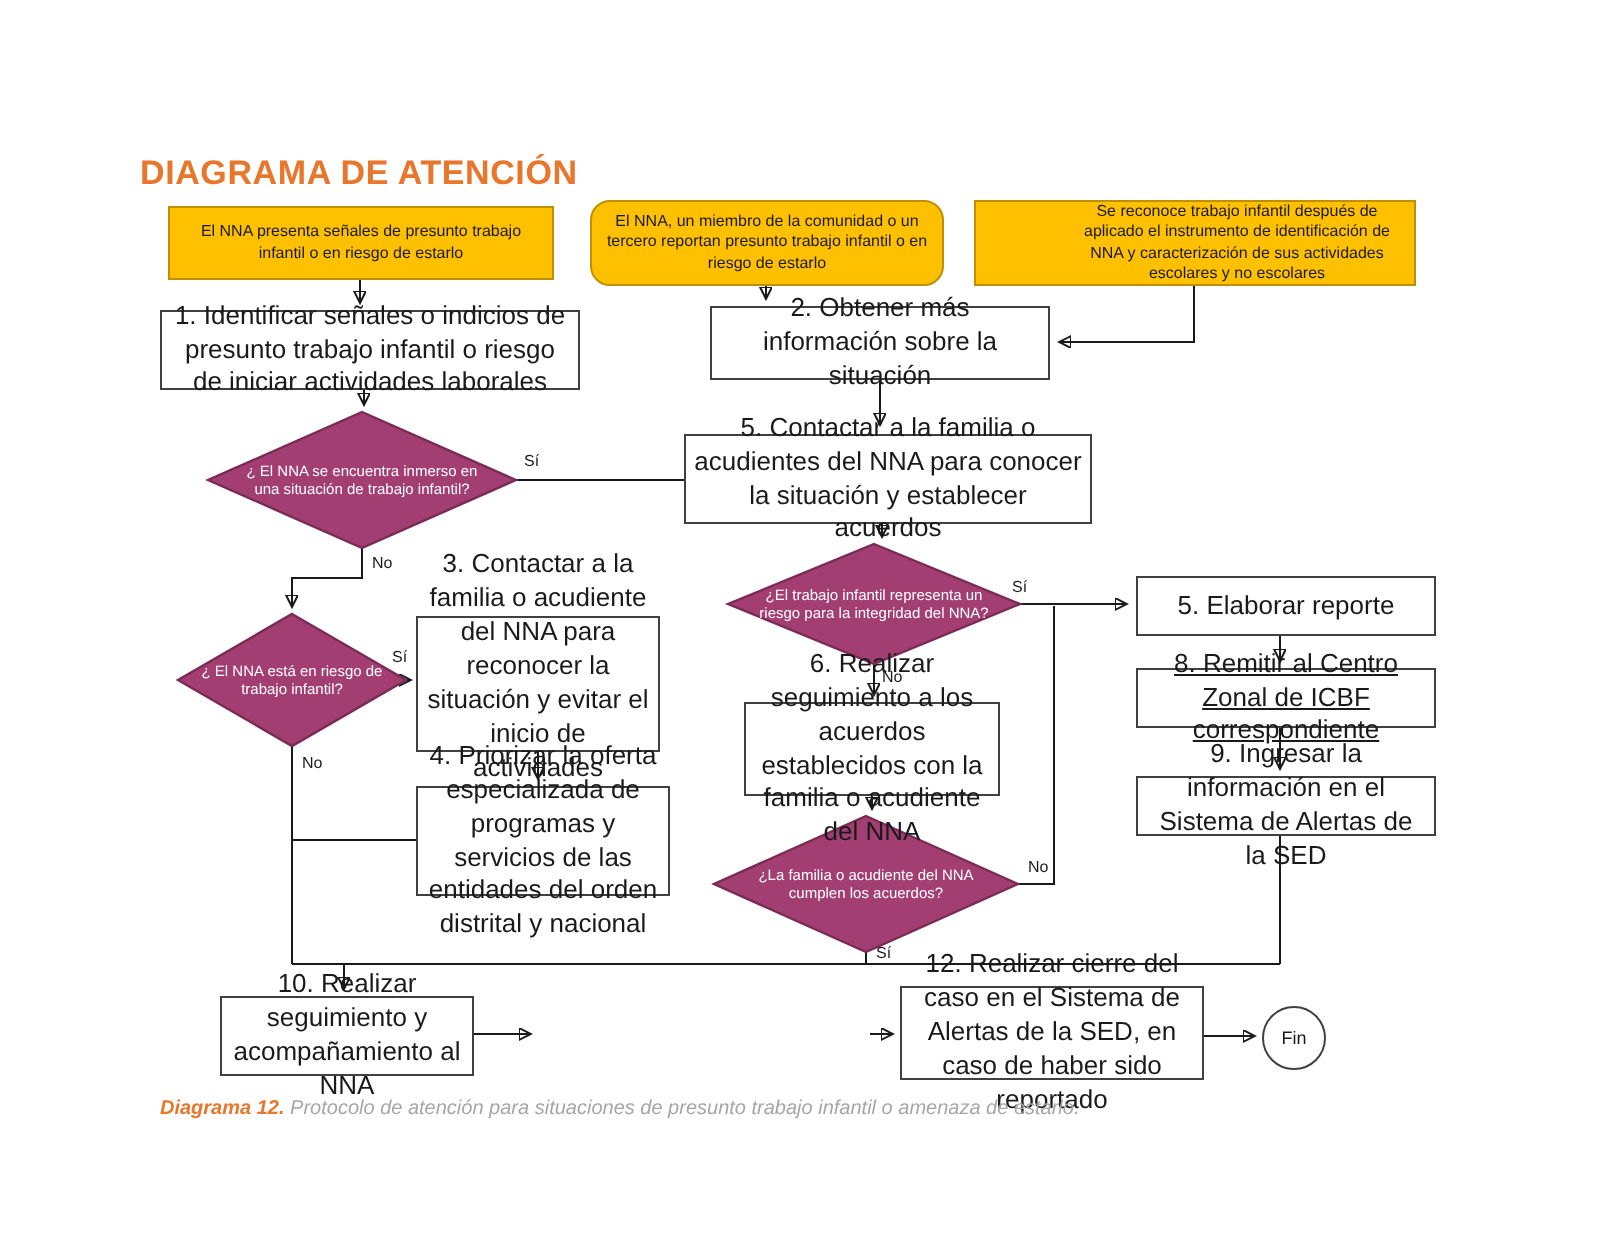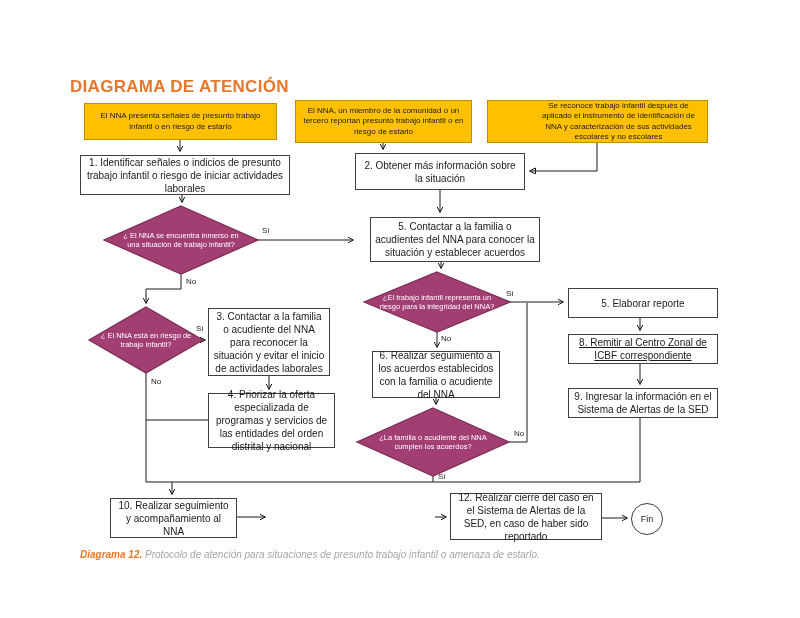--- a/index.html
+++ b/index.html
@@ -5,21 +5,21 @@
   html,body{margin:0;padding:0;background:#fff;}
   .canvas{position:relative;width:800px;height:618px;background:#ffffff;overflow:hidden;
           font-family:"Liberation Sans",sans-serif;color:#1a1a1a;}
   .title{position:absolute;left:70px;top:77px;font-size:17px;font-weight:700;
          letter-spacing:.3px;color:#E8772B;}
   .src{position:absolute;box-sizing:border-box;background:#FFC000;border:1.5px solid #BF8F00;
        display:flex;align-items:center;justify-content:center;text-align:center;
        font-size:8px;line-height:1.3;padding:2px 6px;color:#1a1a1a;}
   .proc{position:absolute;box-sizing:border-box;background:#ffffff;border:1.2px solid #404040;
         display:flex;align-items:center;justify-content:center;text-align:center;
-        font-size:10px;line-height:1.3;padding:2px 4px;color:#1a1a1a;}
+        font-size:13px;line-height:1.3;padding:2px 4px;color:#1a1a1a;}
   .dtext{position:absolute;display:flex;align-items:center;justify-content:center;
          text-align:center;color:#ffffff;font-size:7.5px;line-height:1.25;}
   .lbl{position:absolute;font-size:8px;color:#1a1a1a;}
   .fin{position:absolute;left:631px;top:503px;width:32px;height:32px;box-sizing:border-box;
        border:1.2px solid #404040;border-radius:50%;background:#fff;display:flex;
        align-items:center;justify-content:center;font-size:9px;}
   .caption{position:absolute;left:80px;top:549px;font-size:10px;font-style:italic;}
   .caption .cap-label{color:#E8772B;font-weight:700;}
   .caption .cap-text{color:#A6A6A6;}
   svg.wires{position:absolute;left:0;top:0;}
@@ -68,26 +68,26 @@
     </g>
     <g>
       <polygon class="diamond" points="181,206 258,240 181,274 104,240" fill="#A23E72"></polygon>
       <polygon class="diamond" points="146,307 203,340 146,373 89,340" fill="#A23E72"></polygon>
       <polygon class="diamond" points="437,272 510,302 437,332 364,302" fill="#A23E72"></polygon>
       <polygon class="diamond" points="433,408 509,442 433,476 357,442" fill="#A23E72"></polygon>
     </g>
   </svg>
 
   <div class="src" style="left:84px;top:103px;width:193px;height:37px;">El NNA presenta señales de presunto trabajo infantil o en riesgo de estarlo</div>
-  <div class="src" style="left:295px;top:100px;width:177px;height:43px;">El NNA, un miembro de la comunidad o un tercero reportan presunto trabajo infantil o en riesgo de estarlo</div>
+  <div class="src" style="left:295px;top:100px;width:177px;height:43px;border-radius:10px;">El NNA, un miembro de la comunidad o un tercero reportan presunto trabajo infantil o en riesgo de estarlo</div>
   <div class="src" style="left:487px;top:100px;width:221px;height:43px;padding-left:48px;">Se reconoce trabajo infantil después de aplicado el instrumento de identificación de NNA y caracterización de sus actividades escolares y no escolares</div>
 
   <div class="proc" style="left:80px;top:155px;width:210px;height:40px;">1. Identificar señales o indicios de presunto trabajo infantil o riesgo de iniciar actividades laborales</div>
   <div class="proc" style="left:355px;top:153px;width:170px;height:37px;">2. Obtener más información sobre la situación</div>
-  <div class="proc" style="left:370px;top:217px;width:170px;height:45px;">5. Contactar a la familia o acudientes del NNA para conocer la situación y establecer acuerdos</div>
+  <div class="proc" style="left:342px;top:217px;width:204px;height:45px;">5. Contactar a la familia o acudientes del NNA para conocer la situación y establecer acuerdos</div>
   <div class="proc" style="left:208px;top:308px;width:122px;height:68px;">3. Contactar a la familia o acudiente del NNA para reconocer la situación y evitar el inicio de actividades laborales</div>
   <div class="proc" style="left:208px;top:393px;width:127px;height:55px;">4. Priorizar la oferta especializada de programas y servicios de las entidades del orden distrital y nacional</div>
   <div class="proc" style="left:372px;top:351px;width:128px;height:47px;">6. Realizar seguimiento a los acuerdos establecidos con la familia o acudiente del NNA</div>
   <div class="proc" style="left:568px;top:288px;width:150px;height:30px;">5. Elaborar reporte</div>
   <div class="proc" style="left:568px;top:334px;width:150px;height:30px;text-decoration:underline;">8. Remitir al Centro Zonal de ICBF correspondiente</div>
   <div class="proc" style="left:568px;top:388px;width:150px;height:30px;">9. Ingresar la información en el Sistema de Alertas de la SED</div>
   <div class="proc" style="left:110px;top:498px;width:127px;height:40px;">10. Realizar seguimiento y acompañamiento al NNA</div>
   <div class="proc" style="left:450px;top:493px;width:152px;height:47px;">12. Realizar cierre del caso en el Sistema de Alertas de la SED, en caso de haber sido reportado</div>
 
   <div class="dtext" style="left:121px;top:212px;width:120px;height:56px;">¿ El NNA se encuentra inmerso en una situación de trabajo infantil?</div>

